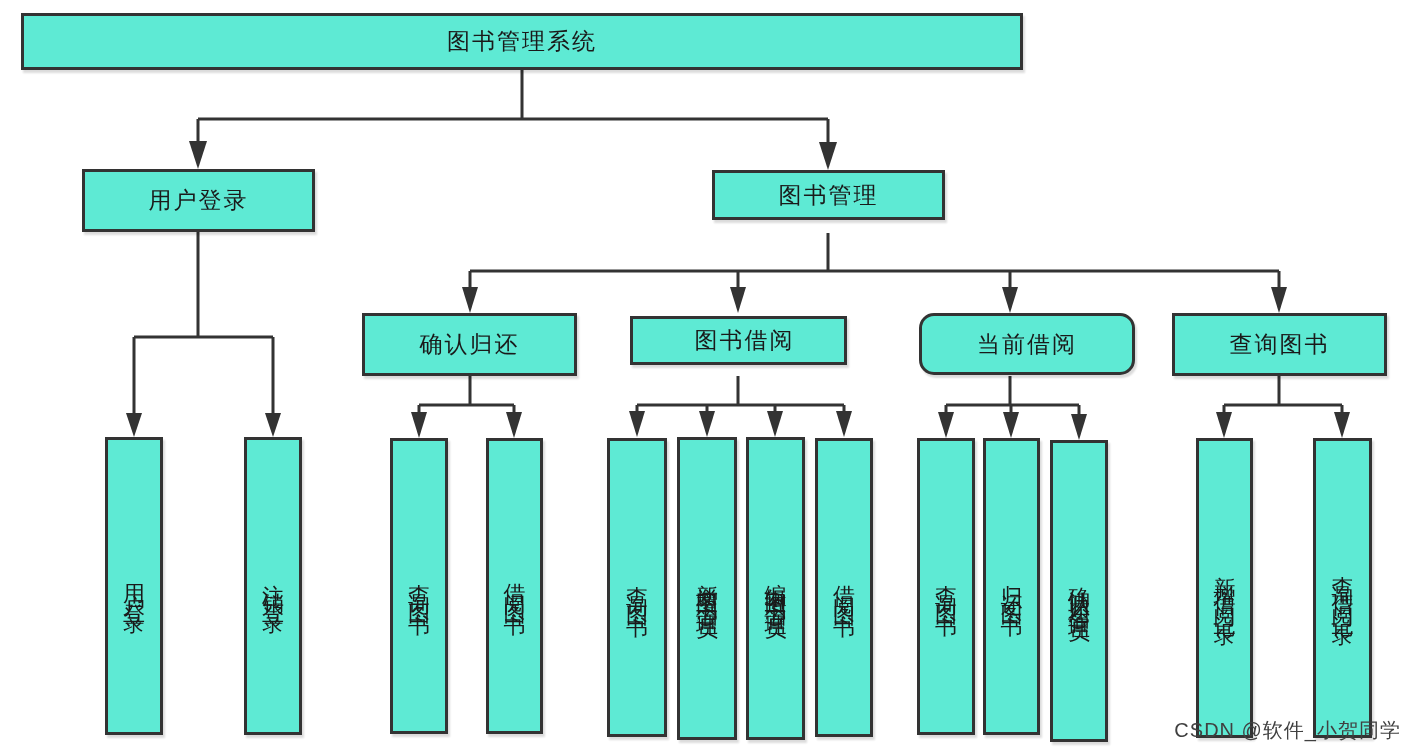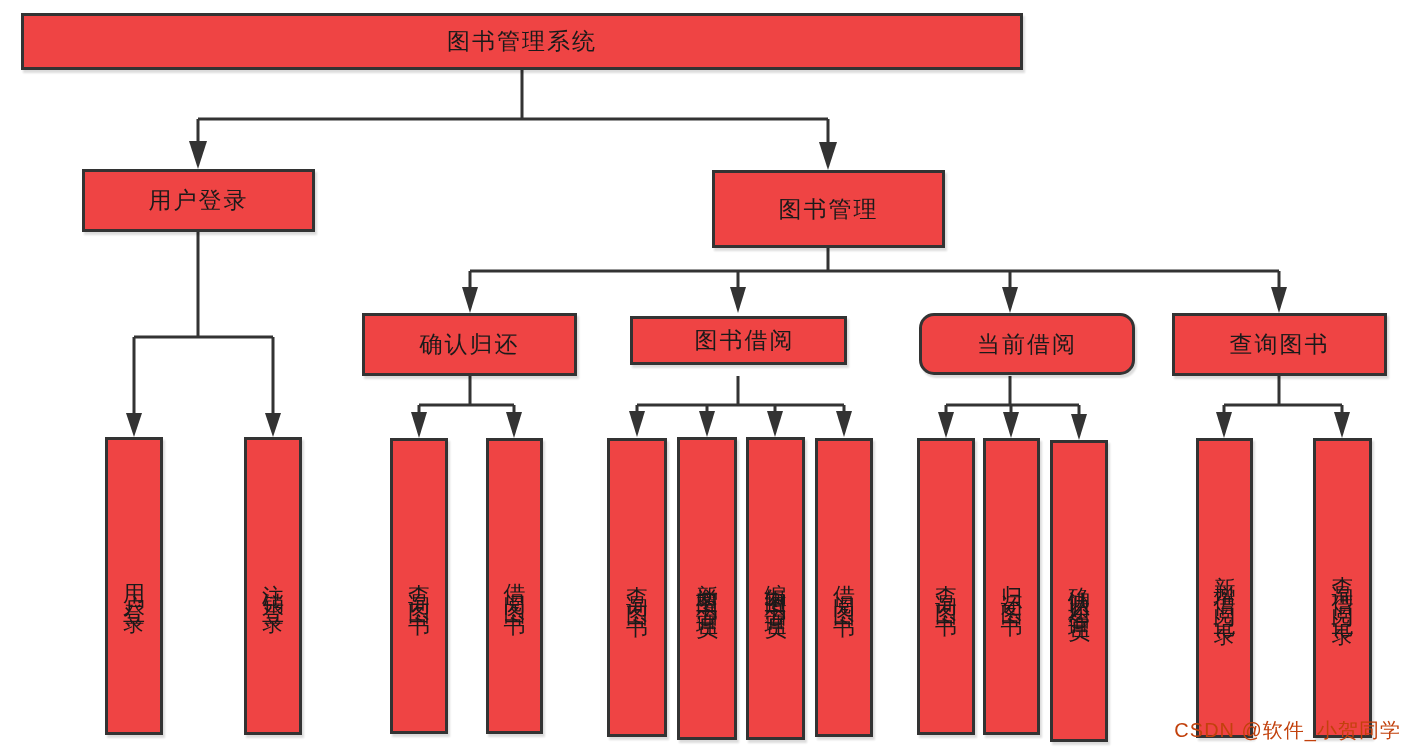--- a/index.html
+++ b/index.html
@@ -9,21 +9,21 @@
     background:#ffffff;
     font-family:"Liberation Sans","DejaVu Sans",sans-serif;
     color:#1a1a1a;
     overflow:hidden;
   }
   .wires{position:absolute;left:0;top:0;width:1405px;height:747px;}
   .node{
     position:absolute;
     box-sizing:border-box;
     border:3px solid #333333;
-    background:#ef4444;
+    background:#5eead4;
     display:flex;
     align-items:center;
     justify-content:center;
     box-shadow:2px 3px 2px rgba(0,0,0,0.14);
     z-index:2;
   }
   .node.h{
     font-size:23px;
     letter-spacing:2px;
     white-space:nowrap;
@@ -35,21 +35,21 @@
     letter-spacing:10px;
     line-height:1;
   }
   .node.v.long span{letter-spacing:5px;}
   .watermark{
     position:absolute;
     right:4px;
     bottom:3px;
     font-size:20px;
     letter-spacing:1px;
-    color:#c2410c;
+    color:#404040;
     z-index:5;
     white-space:nowrap;
   }
 </style>
 </head>
 <body>
 
 <div class="canvas">
 
   <svg class="wires" viewBox="0 0 1405 747" xmlns="http://www.w3.org/2000/svg">
@@ -81,21 +81,21 @@
       <polygon points="1003,412 1019,412 1011,438"></polygon>
       <polygon points="1071,414 1087,414 1079,440"></polygon>
       <polygon points="1216,412 1232,412 1224,438"></polygon>
       <polygon points="1334,412 1350,412 1342,438"></polygon>
     </g>
   </svg>
 
   <div class="node h" style="left:21px;top:13px;width:1002px;height:57px;">图书管理系统</div>
 
   <div class="node h" style="left:82px;top:169px;width:233px;height:63px;">用户登录</div>
-  <div class="node h" style="left:712px;top:170px;width:233px;height:78px;">图书管理</div>
+  <div class="node h" style="left:712px;top:170px;width:233px;height:50px;">图书管理</div>
 
   <div class="node h" style="left:362px;top:313px;width:215px;height:63px;">确认归还</div>
   <div class="node h" style="left:630px;top:316px;width:217px;height:49px;padding-left:12px;">图书借阅</div>
   <div class="node h" style="left:919px;top:313px;width:216px;height:62px;border-radius:15px;">当前借阅</div>
   <div class="node h" style="left:1172px;top:313px;width:215px;height:63px;">查询图书</div>
 
   <div class="node v" style="left:105px;top:437px;width:58px;height:298px;">
       <span>用户登录</span>
     </div>
   <div class="node v" style="left:244px;top:437px;width:58px;height:298px;">

